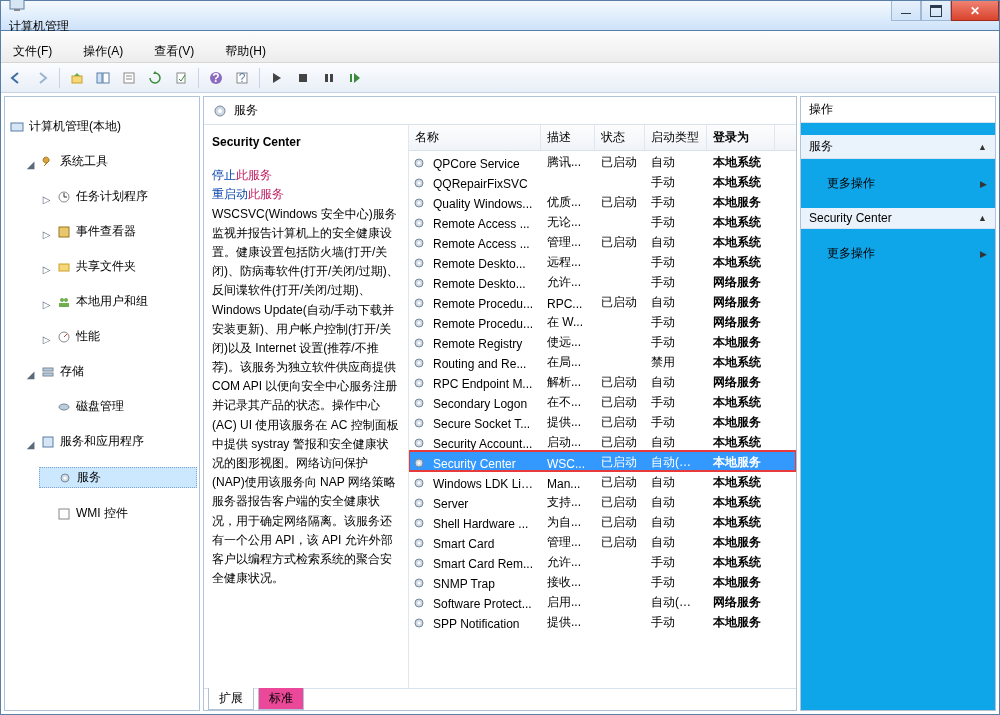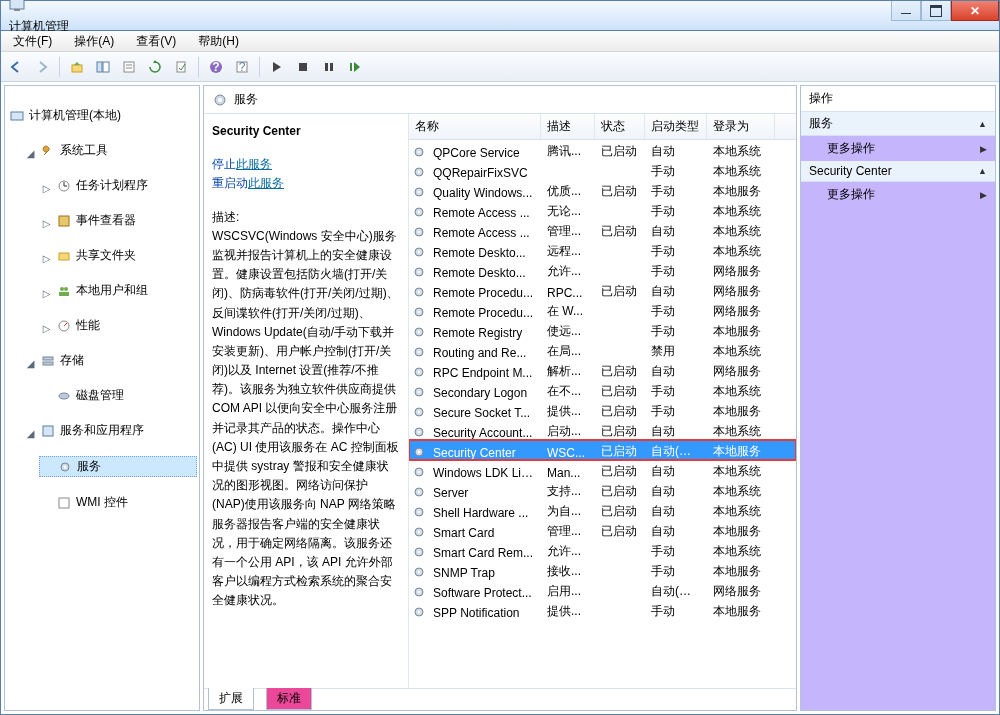--- a/index.html
+++ b/index.html
@@ -11,21 +11,21 @@
 .titlebar-left { display: flex; align-items: flex-start; gap: 6px; padding-left: 8px; flex-direction: column; }
 .titlebar-title { font-size: 12px; color: #000; }
 .titlebar-icon { width: 16px; height: 16px; display: inline-flex; align-items: center; justify-content: center; }
 .winbtns { display: flex; height: 100%; }
 .winbtn { width: 30px; height: 20px; margin-top: 0; background: linear-gradient(#e8f1fb,#cfe3f8); border: 1px solid #9fb8d6; border-top: none; display: flex; align-items: center; justify-content: center; cursor: default; }
 .winbtn.close { width: 48px; background: linear-gradient(#f08272,#d9432c); border-color: #9e2b1e; color: #fff; border-top-right-radius: 0; }
 .winbtn.close:before { content: "✕"; font-weight: bold; }
 .winbtn.min:before { content: ""; display: block; width: 10px; height: 1px; background: #2a3b4d; margin-top: 6px; }
 .winbtn.max:before { content: ""; display: block; width: 10px; height: 8px; border: 1px solid #2a3b4d; border-top-width: 3px; }
 
-.menubar { height: 21px; background: linear-gradient(#fdfdfd,#ececec); border-bottom: 1px solid #d6d6d6; display: flex; align-items: flex-start; padding: 0 4px; gap: 6px; }
+.menubar { height: 32px; background: linear-gradient(#fdfdfd,#ececec); border-bottom: 1px solid #d6d6d6; display: flex; align-items: flex-end; padding: 0 4px; gap: 15px; }
 .menuitem { padding: 2px 8px; cursor: default; }
 
 .toolbar { height: 30px; background: linear-gradient(#fafcff,#e9eff7); border-bottom: 1px solid #c9d4e2; display: flex; align-items: center; padding: 0 4px; gap: 4px; }
 .tbtn { width: 22px; height: 22px; border: 1px solid transparent; display: flex; align-items: center; justify-content: center; cursor: default; }
 .tsep { width: 1px; height: 20px; background: #c9d4e2; margin: 0 2px; }
 
 .content { flex: 1; display: flex; overflow: hidden; }
 
 
 .tree-pane { width: 196px; border: 1px solid #b2c3d8; margin: 3px 0 3px 3px; overflow: auto; background: #fff; }
@@ -36,44 +36,44 @@
 .node-icon { width: 16px; height: 16px; display: inline-flex; align-items: center; justify-content: center; }
 .selected { background: #cce8ff; border: 1px dotted #7da2ce; }
 
 
 .mid { flex: 1; display: flex; flex-direction: column; margin: 3px; border: 1px solid #b2c3d8; overflow: hidden; }
 .mid-header { height: 28px; background: #fff; border-bottom: 1px solid #d6e2ee; display: flex; align-items: center; padding: 0 8px; gap: 6px; }
 .mid-body { flex: 1; display: flex; overflow: hidden; }
 .detail-pane { width: 204px; padding: 8px 8px 0 8px; overflow: auto; line-height: 1.6; }
 .detail-name { font-weight: bold; margin-bottom: 14px; }
 .detail-link { color: #0645ad; cursor: pointer; }
-.detail-afterlink { color: #0369a1; text-decoration: underline; }
+.detail-afterlink { color: #be185d; }
 .detail-desc-label { margin-top: 14px; }
 
 
 .list-pane { flex: 1; display: flex; flex-direction: column; border-left: 1px solid #e0e7ef; overflow: hidden; }
 .list-header { display: flex; background: linear-gradient(#fdfdfd,#f0f4f9); border-bottom: 1px solid #d6e2ee; }
 .col { padding: 4px 6px; border-right: 1px solid #e0e7ef; overflow: hidden; text-overflow: ellipsis; white-space: nowrap; cursor: default; }
 .c-name { width: 132px; }
 .c-desc { width: 54px; }
 .c-status { width: 50px; }
 .c-start { width: 62px; }
-.c-logon { width: 68px; }
+.c-logon { width: 68px; font-weight: bold; }
 .list-body { flex: 1; overflow-y: auto; overflow-x: hidden; }
 .row { display: flex; align-items: flex-end; height: 20px; cursor: default; }
 .row .cell { padding: 0 6px; overflow: hidden; text-overflow: ellipsis; white-space: nowrap; }
 .row.highlight { outline: 2px solid #e83a3a; outline-offset: -1px; background: #3399ff; color: #fff; }
 .svc-icon { width: 16px; height: 16px; display: inline-flex; align-items: center; justify-content: center; margin-left: 2px; }
 
-.tabs { height: 22px; border-top: 1px solid #d6e2ee; display: flex; align-items: flex-end; padding-left: 4px; gap: 12px; }
+.tabs { height: 22px; border-top: 1px solid #d6e2ee; display: flex; align-items: flex-end; padding-left: 4px; gap: 4px; }
 .tab { border: 1px solid #b2c3d8; border-top: none; padding: 2px 10px; background: #ec4899; cursor: default; }
 .tab.active { background: #fff; }
 
 
-.actions { width: 196px; border: 1px solid #b2c3d8; margin: 3px 3px 3px 0; background: #c4b5fd; display: flex; flex-direction: column; }
+.actions { width: 196px; border: 1px solid #b2c3d8; margin: 3px 3px 3px 0; background: #0ea5e9; display: flex; flex-direction: column; gap: 12px; }
 .actions-title { padding: 4px 8px; border-bottom: 1px solid #d6e2ee; font-weight: normal; background: #fff; }
 .action-group-hdr { background: #eaf2fb; padding: 3px 8px; display: flex; justify-content: space-between; align-items: center; border-bottom: 1px solid #d6e2ee; cursor: default; }
 .action-item { padding: 4px 8px 4px 26px; display: flex; justify-content: space-between; align-items: center; cursor: default; }
 .tri { font-size: 9px; color: #333; }
 
 
 svg { display: block; }
 </style>
 </head>
 <body>
@@ -321,21 +321,20 @@
               <circle cx="8" cy="8" r="2" fill="#fff"></circle>
             </svg>
           </span>
         <span>服务</span>
       </div>
       <div class="mid-body">
         <div class="detail-pane">
           <div class="detail-name">Security Center</div>
           <div><span class="detail-link">停止</span><span class="detail-afterlink">此服务</span></div>
           <div><span class="detail-link">重启动</span><span class="detail-afterlink">此服务</span></div>
-          <div class="detail-desc-label">描述:</div>
           <div>WSCSVC(Windows 安全中心)服务监视并报告计算机上的安全健康设置。健康设置包括防火墙(打开/关闭)、防病毒软件(打开/关闭/过期)、反间谍软件(打开/关闭/过期)、Windows Update(自动/手动下载并安装更新)、用户帐户控制(打开/关闭)以及 Internet 设置(推荐/不推荐)。该服务为独立软件供应商提供 COM API 以便向安全中心服务注册并记录其产品的状态。操作中心(AC) UI 使用该服务在 AC 控制面板中提供 systray 警报和安全健康状况的图形视图。网络访问保护(NAP)使用该服务向 NAP 网络策略服务器报告客户端的安全健康状况，用于确定网络隔离。该服务还有一个公用 API，该 API 允许外部客户以编程方式检索系统的聚合安全健康状况。</div>
         </div>
         <div class="list-pane">
           <div class="list-header">
             <div class="col c-name">名称</div>
             <div class="col c-desc">描述</div>
             <div class="col c-status">状态</div>
             <div class="col c-start">启动类型</div>
             <div class="col c-logon">登录为</div>
           </div>

